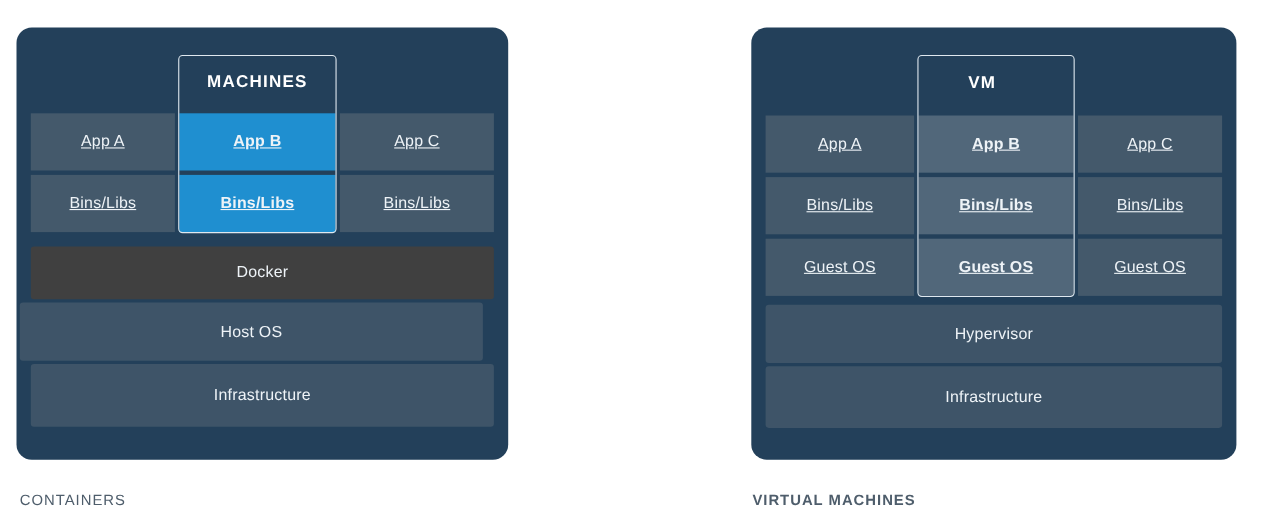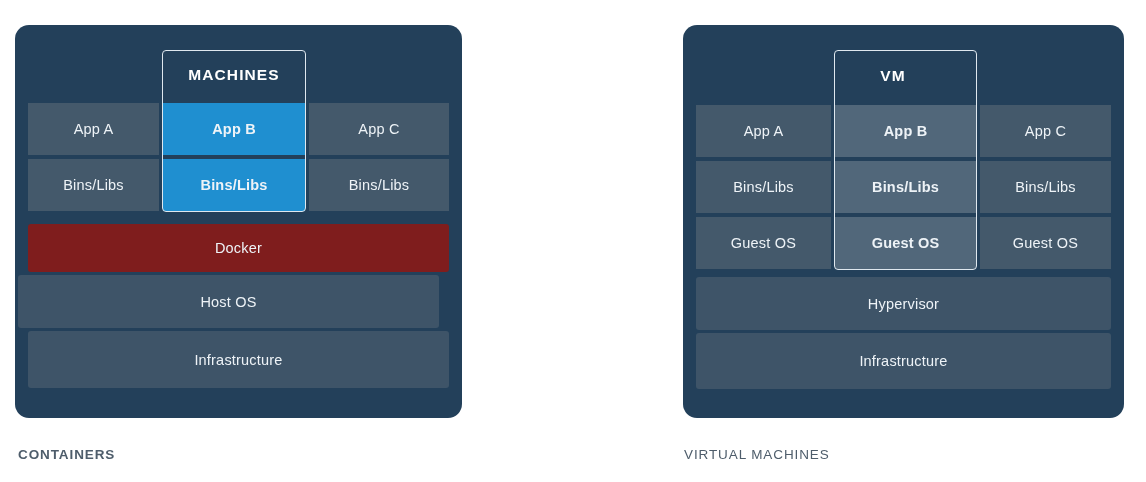--- a/index.html
+++ b/index.html
@@ -44,26 +44,27 @@
   }
   .cell {
     position: absolute;
     box-sizing: border-box;
     display: flex;
     align-items: center;
     justify-content: center;
     color: #eef3f7;
     font-size: 14.5px;
     letter-spacing: .2px;
+    text-decoration: underline;
   }
 
   .slate      { background: #44596b; }
   .slate-dark { background: #3e5468; }
   .slate-lite { background: #51677a; }
-  .docker     { background: #7f1d1d; }
+  .docker     { background: #404040; }
   .blue       { background: #1f8fd0; }
 
   .bold { font-weight: bold; text-align: right; }
 
   
   .outline {
     position: absolute;
     box-sizing: border-box;
     border: 1.5px solid #dfe8ef;
     border-radius: 4px;
@@ -82,22 +83,22 @@
   }
 
   
   .caption {
     position: absolute;
     color: #4e5d6b;
     font-size: 13.5px;
     letter-spacing: .9px;
     white-space: nowrap;
   }
-  #caption-containers { left: 18px;  top: 447px; font-weight: bold; }
-  #caption-vms        { left: 684px; top: 447px; }
+  #caption-containers { left: 18px;  top: 447px; }
+  #caption-vms        { left: 684px; top: 447px; font-weight: bold; }
 </style>
 </head>
 <body>
 
 <div class="stage">
 
   <div class="panel" id="containers-panel">
 
     <div class="cell slate" style="left:13px;  top:78px;  width:131px; height:52px;">
       <span>App A</span>

